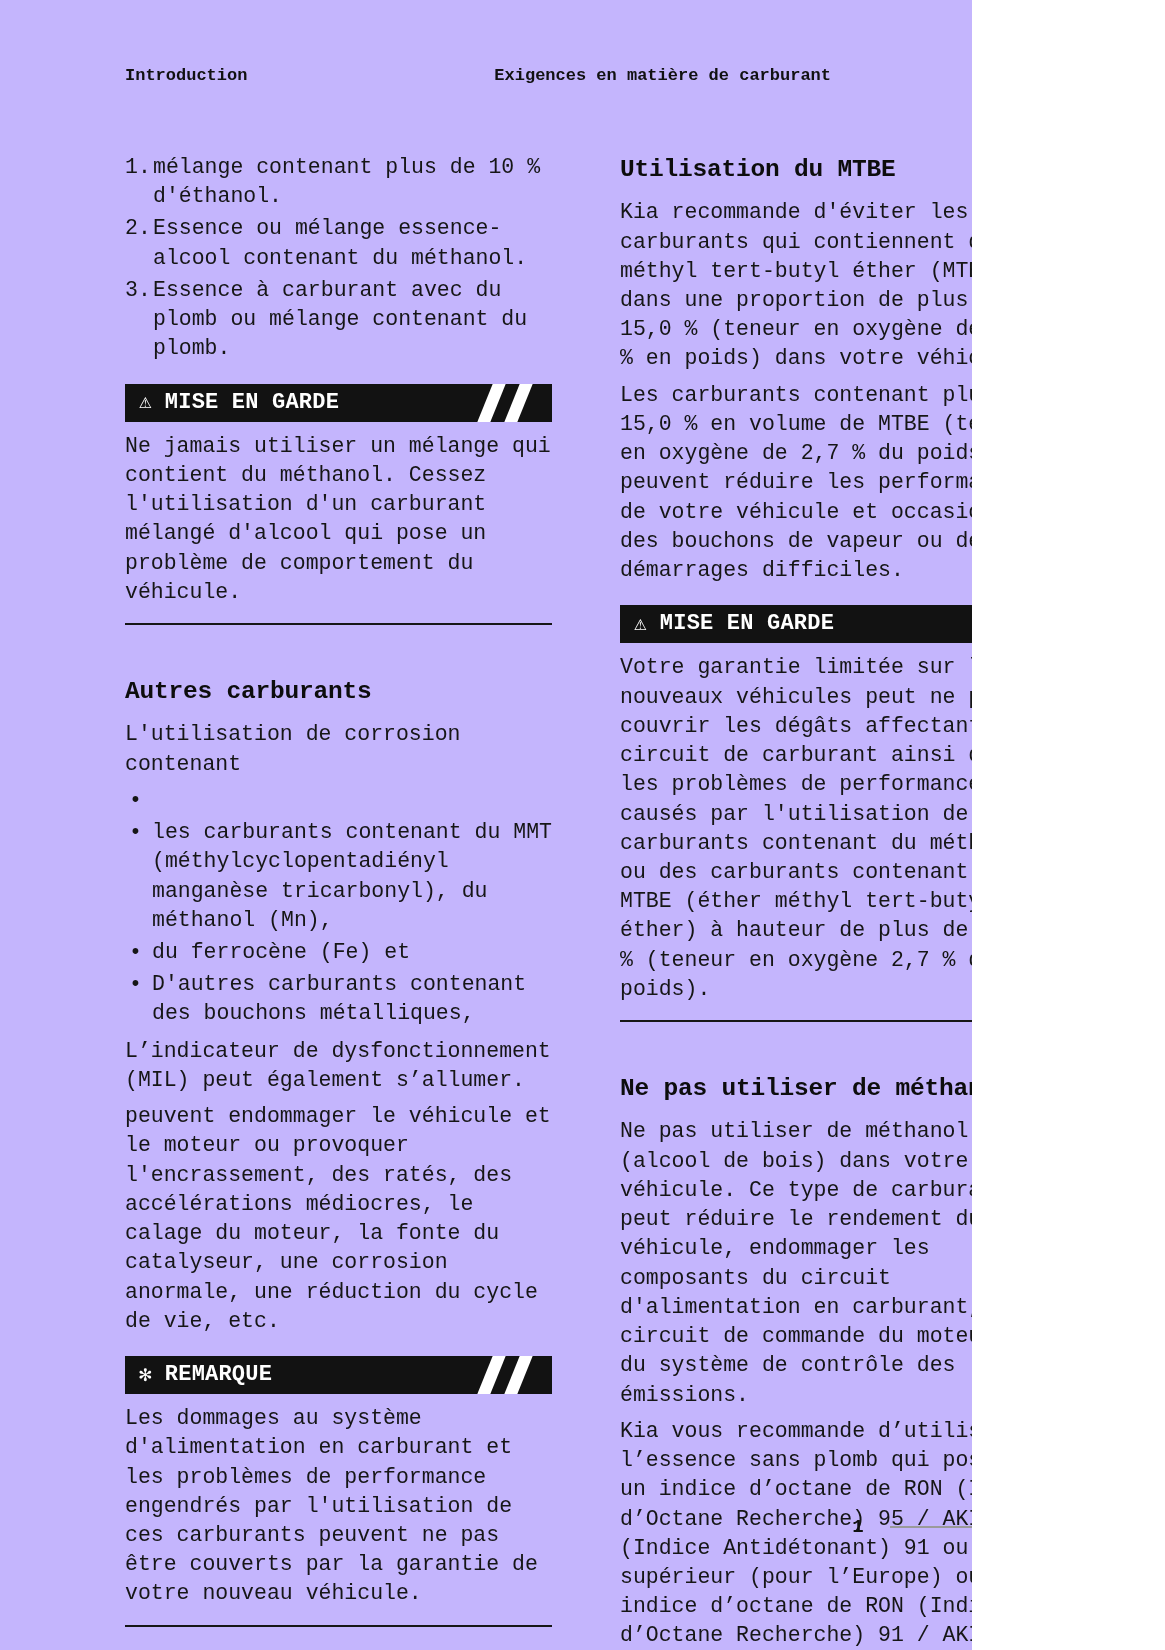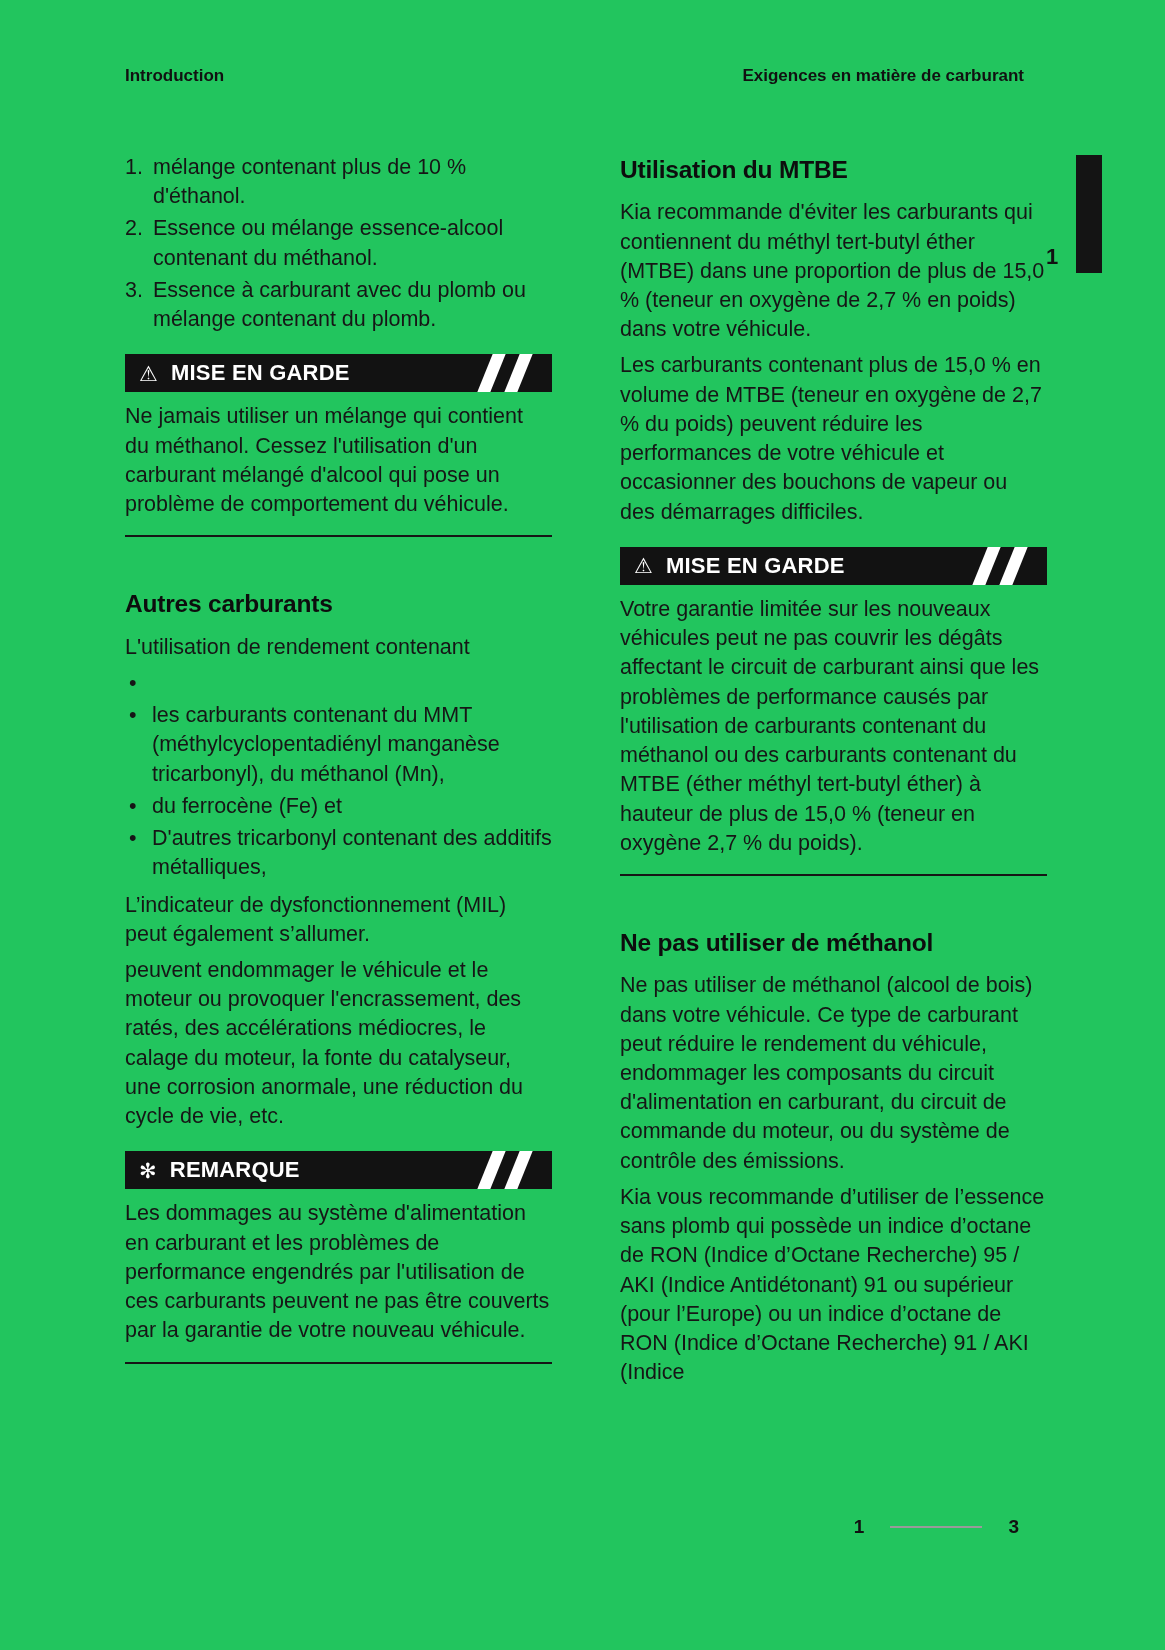--- a/index.html
+++ b/index.html
@@ -1,25 +1,26 @@
 <!DOCTYPE html>
 <html><head>
 <meta charset="utf-8">
 <style>
   * { margin: 0; padding: 0; box-sizing: border-box; }
   html, body { background: #ffffff; }
   body { font-family: "Liberation Sans", sans-serif; }
 
   .page {
     position: relative;
-    width: 1165px;
+    width: 972px;
     height: 1650px;
-    background: #22c55e;
+    background: #c4b5fd;
     color: #161616;
     overflow: hidden;
+    font-family: Liberation Mono, monospace;
   }
 
   .running-head {
     position: absolute;
     top: 66px;
     font-size: 17px;
     font-weight: bold;
     color: #111;
   }
   .head-left  { left: 125px; }
@@ -151,37 +152,37 @@
     </ol>
 
     <div class="banner">
       <span class="banner-icon">⚠</span>
       <span class="banner-label">MISE EN GARDE</span>
     </div>
     <p class="body">Ne jamais utiliser un mélange qui contient du méthanol. Cessez l'utilisation d'un carburant mélangé d'alcool qui pose un problème de comportement du véhicule.</p>
     <hr class="rule">
 
     <h2 class="heading">Autres carburants</h2>
-    <p class="body">L'utilisation de rendement contenant</p>
+    <p class="body">L'utilisation de corrosion contenant</p>
 
     <ul class="bullet-list">
       <li>
         <span class="bullet">•</span>
       </li>
       <li>
         <span class="bullet">•</span>
         <span>les carburants contenant du MMT (méthylcyclopentadiényl manganèse tricarbonyl), du méthanol (Mn),</span>
       </li>
       <li>
         <span class="bullet">•</span>
         <span>du ferrocène (Fe) et</span>
       </li>
       <li>
         <span class="bullet">•</span>
-        <span>D'autres tricarbonyl contenant des additifs métalliques,</span>
+        <span>D'autres carburants contenant des bouchons métalliques,</span>
       </li>
     </ul>
 
     <p class="body">L’indicateur de dysfonctionnement (MIL) peut également s’allumer.</p>
     <p class="body">peuvent endommager le véhicule et le moteur ou provoquer l'encrassement, des ratés, des accélérations médiocres, le calage du moteur, la fonte du catalyseur, une corrosion anormale, une réduction du cycle de vie, etc.</p>
 
     <div class="banner">
       <span class="banner-icon">✻</span>
       <span class="banner-label">REMARQUE</span>
     </div>

